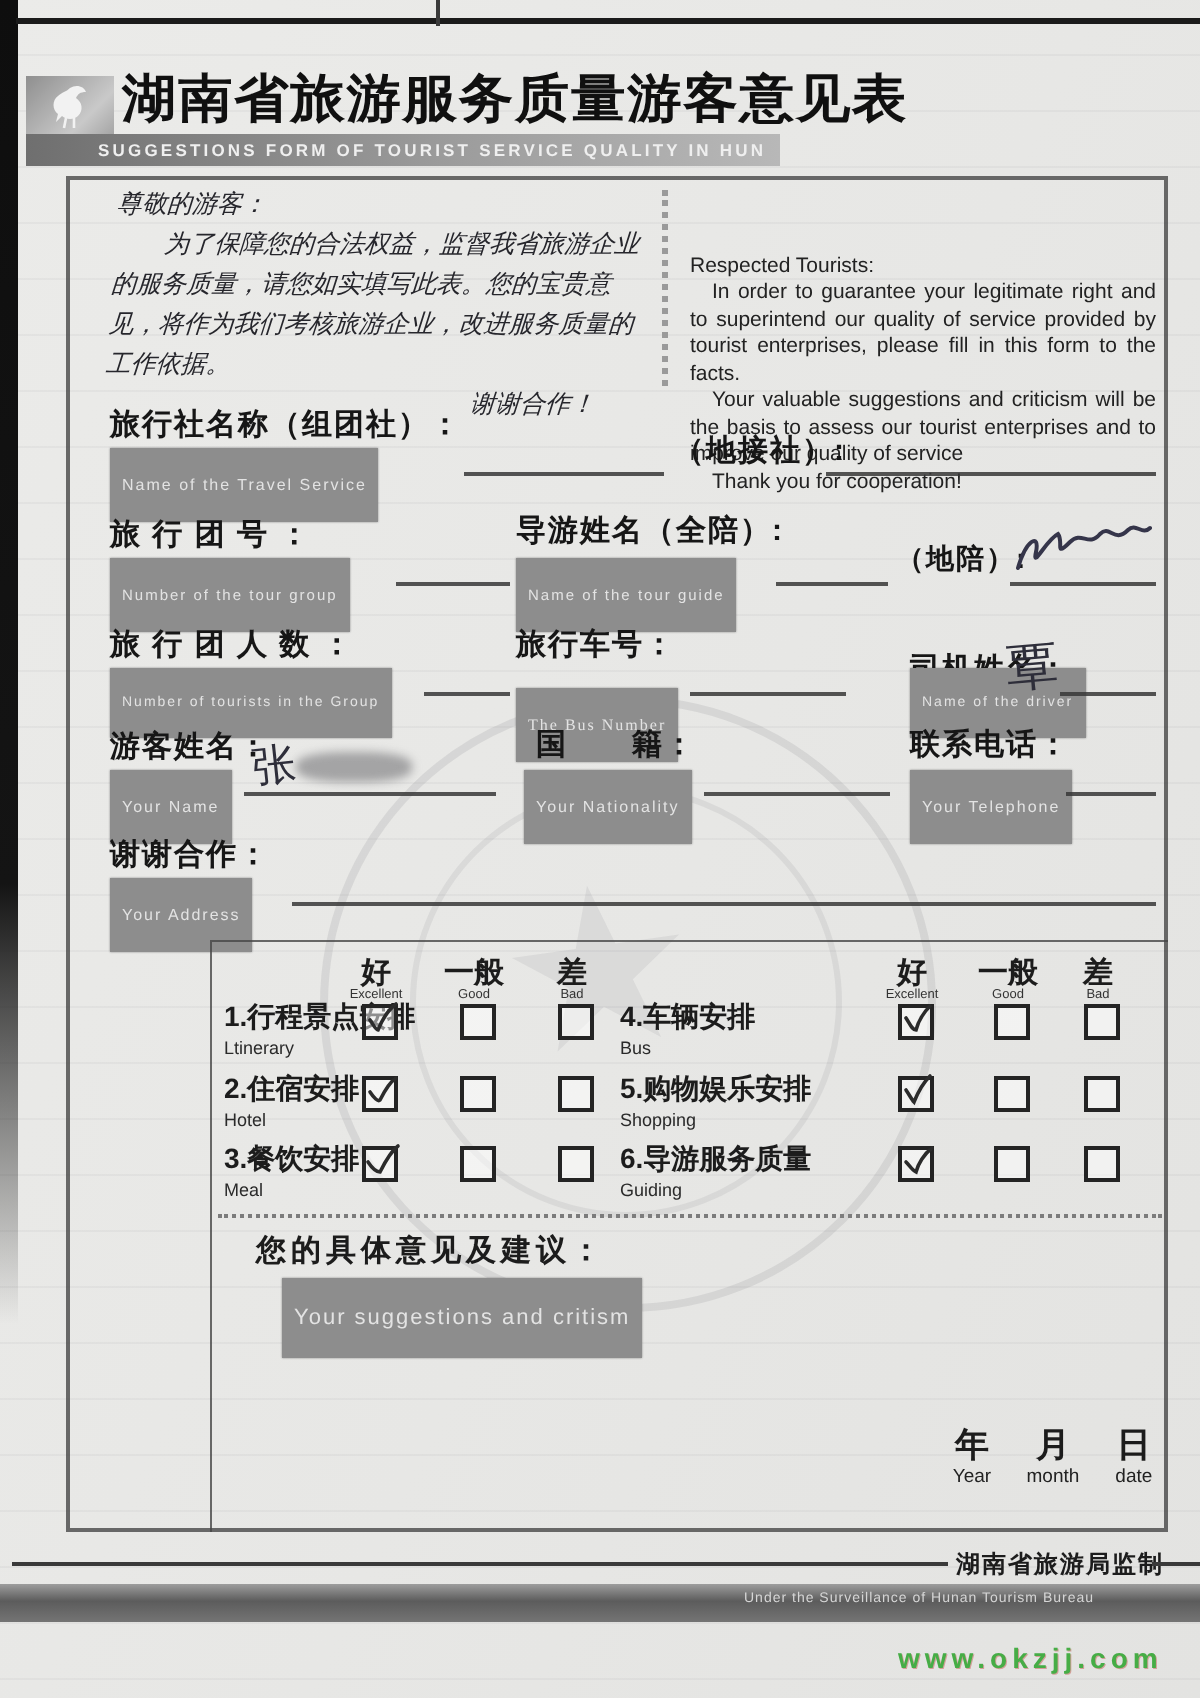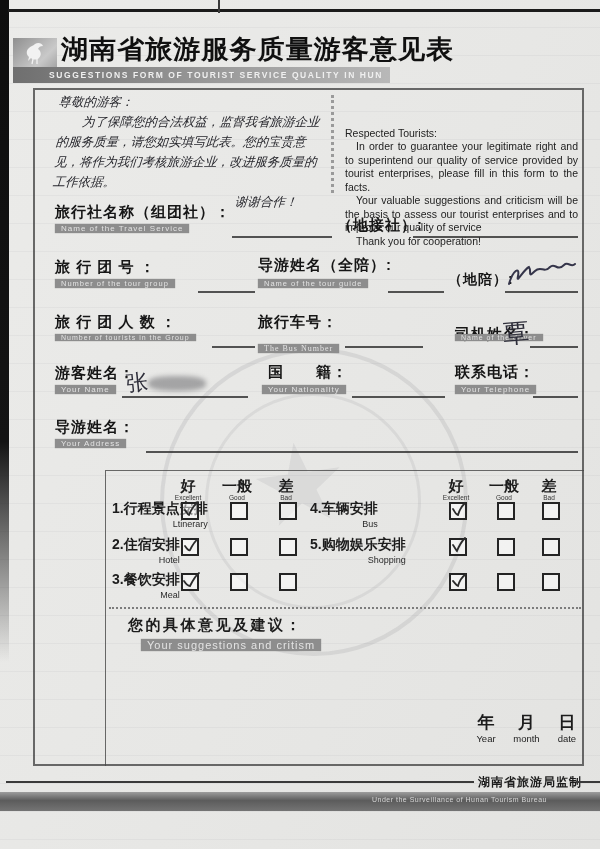--- a/index.html
+++ b/index.html
@@ -35,30 +35,30 @@
   .cn-intro .closing{text-align:right;padding-right:26px;}
   .v-divider{left:331px;top:95px;height:98px;border-left:3px dotted #9a9a9a;}
   .en-intro{left:345px;top:90px;width:233px;font-size:10.5px;line-height:1.28;
             color:#222;text-align:justify;margin-top:37px;}
   .en-intro p{margin:0;text-indent:11px;}
   .en-intro p.salut{text-indent:0;}
   
   .cnlabel{font-weight:bold;color:#161616;font-size:15px;letter-spacing:1px;white-space:nowrap;}
   .cnlabel.small{font-size:14px;}
   .badge{background:#8d8d8d;color:#e3e3e3;font-size:8px;letter-spacing:1px;
-         padding:0 6px;white-space:nowrap;box-shadow:0 0 1px rgba(0,0,0,.4);}
+         padding:14px 6px;white-space:nowrap;box-shadow:0 0 1px rgba(0,0,0,.4);}
   .fill-line{border-bottom:2px solid rgba(55,55,55,.85);height:0;}
   
   .hand{color:#2e2e3a;font-weight:400;white-space:nowrap;}
   .smudge{background:rgba(95,95,100,.5);filter:blur(2.5px);border-radius:40%;}
   
   .scale-col{width:44px;text-align:center;}
   .scale-col .cn{font-size:15px;font-weight:bold;letter-spacing:0;}
   .scale-col .en{font-size:6.5px;color:#333;margin-top:-2px;}
-  .item{text-align:right;white-space:nowrap;}
+  .item{text-align:left;white-space:nowrap;}
   .item .cn{font-size:14px;font-weight:bold;}
   .item .en{font-size:9px;color:#2a2a2a;margin-top:1px;}
   .chk{width:14px;height:14px;border:2px solid #242424;background:rgba(255,255,255,.5);}
   .tick{position:absolute;left:-2px;top:-4px;overflow:visible;}
   
   .sugg-cn{font-size:15px;font-weight:bold;letter-spacing:2.5px;white-space:nowrap;}
   
   .date-col{display:inline-block;width:36px;text-align:center;}
   .date-col .cn{font-size:17px;font-weight:bold;}
   .date-col .en{font-size:9.5px;color:#222;margin-top:-1px;}
@@ -152,21 +152,21 @@
   <div class="abs hand" style="left:126px;top:368px;font-size:22px;transform:rotate(-6deg);">张</div>
   <div class="abs smudge" style="left:148px;top:376px;width:58px;height:15px;"></div>
   <div class="abs fill-line" style="left:122px;top:396px;width:126px;"></div>
   <div class="abs cnlabel" style="left:268px;top:363px;">国　　籍：</div>
   <div class="abs badge" style="left:262px;top:385px;">Your Nationality</div>
   <div class="abs fill-line" style="left:352px;top:396px;width:93px;"></div>
   <div class="abs cnlabel" style="left:455px;top:363px;">联系电话：</div>
   <div class="abs badge" style="left:455px;top:385px;">Your Telephone</div>
   <div class="abs fill-line" style="left:533px;top:396px;width:45px;"></div>
 
-  <div class="abs cnlabel" style="left:55px;top:418px;">导游姓名：</div>
+  <div class="abs cnlabel" style="left:55px;top:418px;">谢谢合作：</div>
   <div class="abs badge" style="left:55px;top:439px;">Your Address</div>
   <div class="abs fill-line" style="left:146px;top:451px;width:432px;"></div>
 
   <div class="abs rating-box"></div>
 
   <div class="abs scale-col" style="left:166px;top:477px;">
     <div class="cn">好</div>
     <div class="en">Excellent</div>
   </div>
   <div class="abs scale-col" style="left:215px;top:477px;">
@@ -244,20 +244,24 @@
     <div class="en">Meal</div>
   </div>
   <div class="abs chk" style="left:181px;top:573px;">
     <svg class="tick" width="20" height="20" viewBox="0 0 20 20">
         <path d="M3 10 C5 13 7 15 9 15 C11 11 14 5 18 2" fill="none" stroke="#2b2b2b" stroke-width="1.8" stroke-linecap="round"></path>
       </svg>
   </div>
   <div class="abs chk" style="left:230px;top:573px;"></div>
   <div class="abs chk" style="left:279px;top:573px;"></div>
 
+  <div class="abs item" style="left:310px;top:571px;">
+    <div class="cn">6.导游服务质量</div>
+    <div class="en">Guiding</div>
+  </div>
   <div class="abs chk" style="left:449px;top:573px;">
     <svg class="tick" width="20" height="20" viewBox="0 0 20 20">
         <path d="M4 10 C6 12 7 14 9 15 C10 11 13 6 17 3" fill="none" stroke="#2b2b2b" stroke-width="1.8" stroke-linecap="round"></path>
       </svg>
   </div>
   <div class="abs chk" style="left:497px;top:573px;"></div>
   <div class="abs chk" style="left:542px;top:573px;"></div>
 
   <div class="abs dotline"></div>
 
@@ -278,13 +282,14 @@
       <div class="cn">日</div>
       <div class="en">date</div>
     </div>
   </div>
 
   <div class="abs foot-line-l"></div>
   <div class="abs foot-sup">湖南省旅游局监制</div>
   <div class="abs foot-line-r"></div>
   <div class="abs foot-band"></div>
   <div class="abs band-text">Under the Surveillance of Hunan Tourism Bureau</div>
+  <div class="abs wm-url">www.okzjj.com</div>
 </div>
 
 </body></html>

